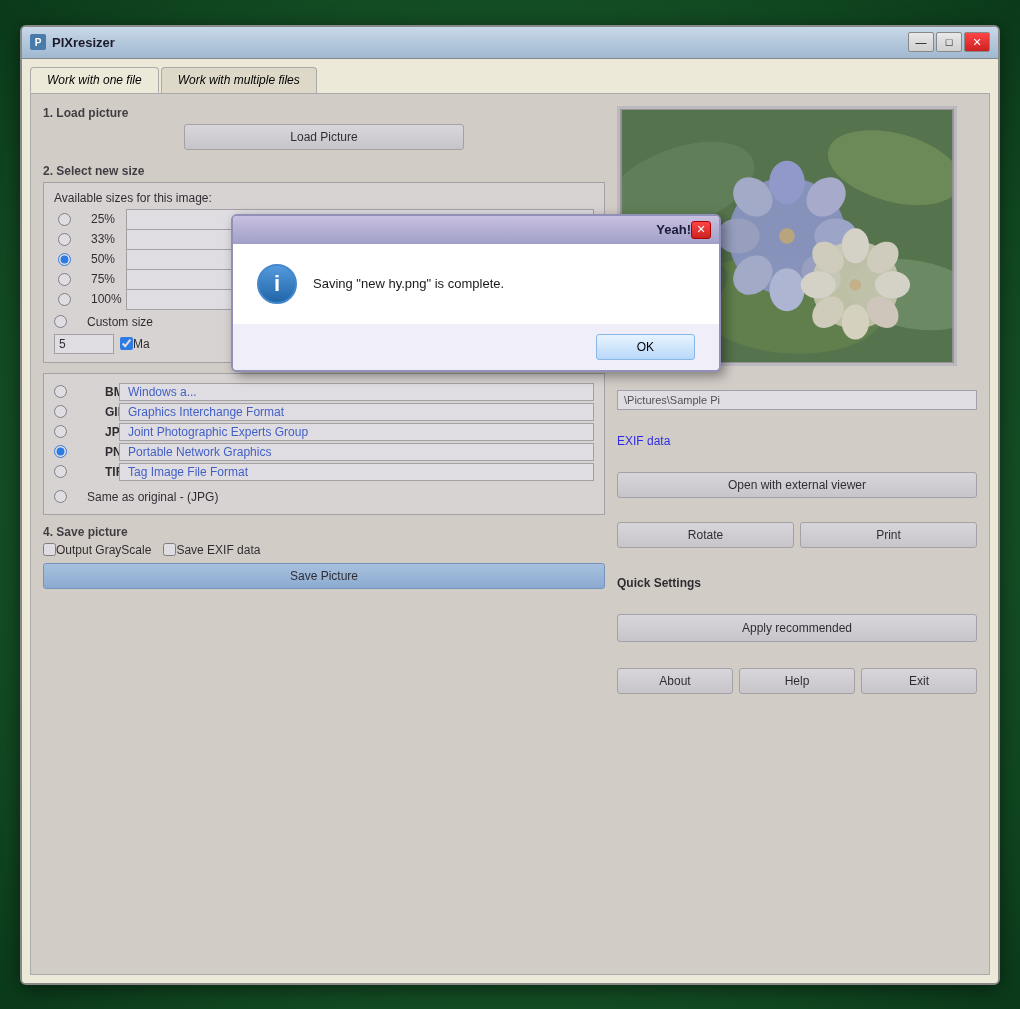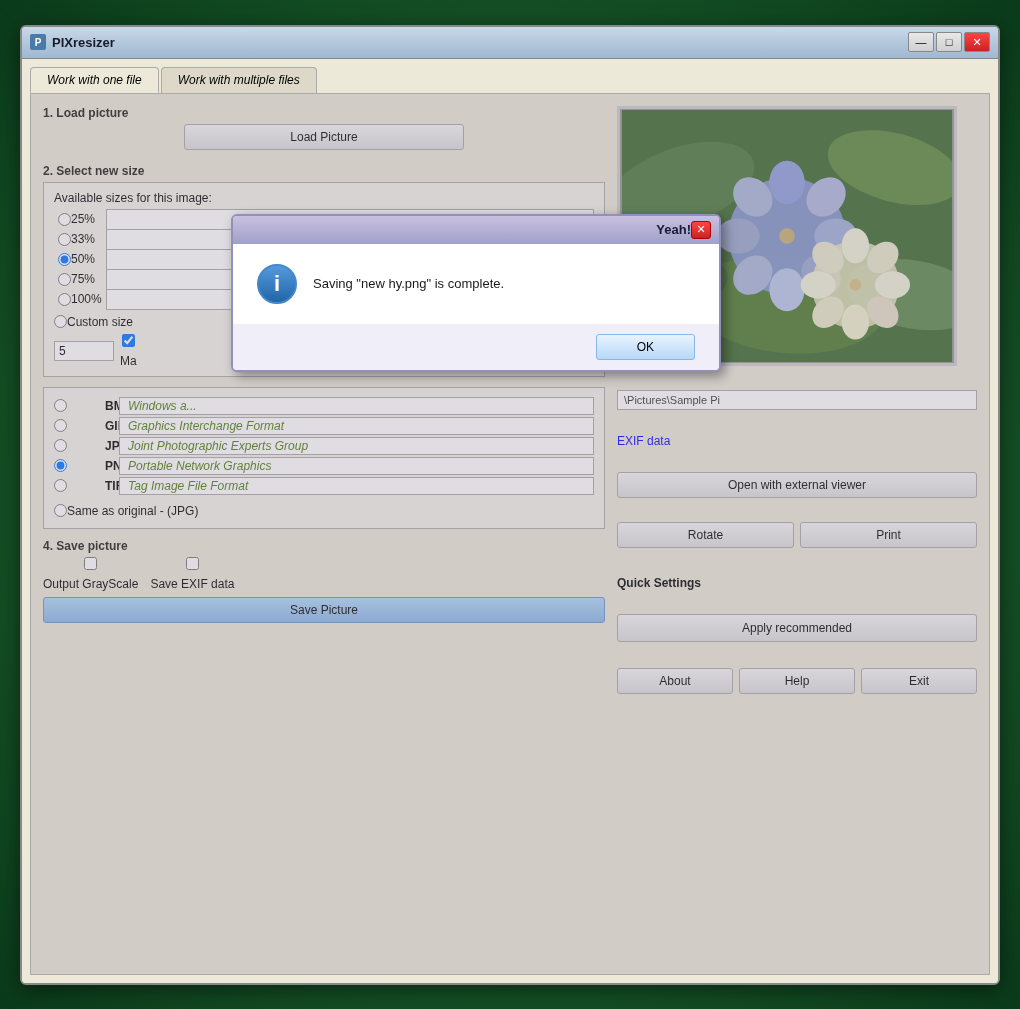--- a/index.html
+++ b/index.html
@@ -165,65 +165,63 @@
       border-right: 1px solid #aaa;
       border-top: 1px solid #aaa;
       border-bottom: 1px solid #aaa;
       text-align: right;
       padding-right: 8px;
       background: white;
     }
     .radio-row {
       display: flex;
       align-items: center;
-      gap: 0;
+      gap: 20px;
       margin: 1px 0;
     }
     .radio-row input[type="radio"] { margin: 0; }
     .custom-size-row {
       display: flex;
       align-items: center;
       gap: 6px;
       margin-top: 4px;
     }
     .custom-input {
       width: 60px;
       border: 1px solid #aaa;
       padding: 2px 4px;
       font-size: 12px;
     }
     .checkbox-row {
       display: flex;
       align-items: center;
-      gap: 7px;
-      flex-direction: column;
+      gap: 0;
     }
     .format-row {
       display: flex;
       align-items: center;
       gap: 6px;
       padding: 1px 0;
     }
     .format-name {
       font-weight: bold;
       width: 40px;
       font-size: 12px;
       padding-left: 32px;
     }
     .format-desc {
       font-size: 12px;
-      color: #4d7c0f;
+      color: #1d4ed8;
       border-left: 1px solid #aaa;
       border-right: 1px solid #aaa;
       border-top: 1px solid #aaa;
       border-bottom: 1px solid #aaa;
       padding: 1px 8px;
       flex: 1;
       background: white;
-      font-style: italic;
     }
     .image-preview {
       width: 340px;
       height: 260px;
       border: 3px solid #ccc;
       background: #e8e8e8;
       overflow: hidden;
       position: relative;
     }
     .flower-svg {

